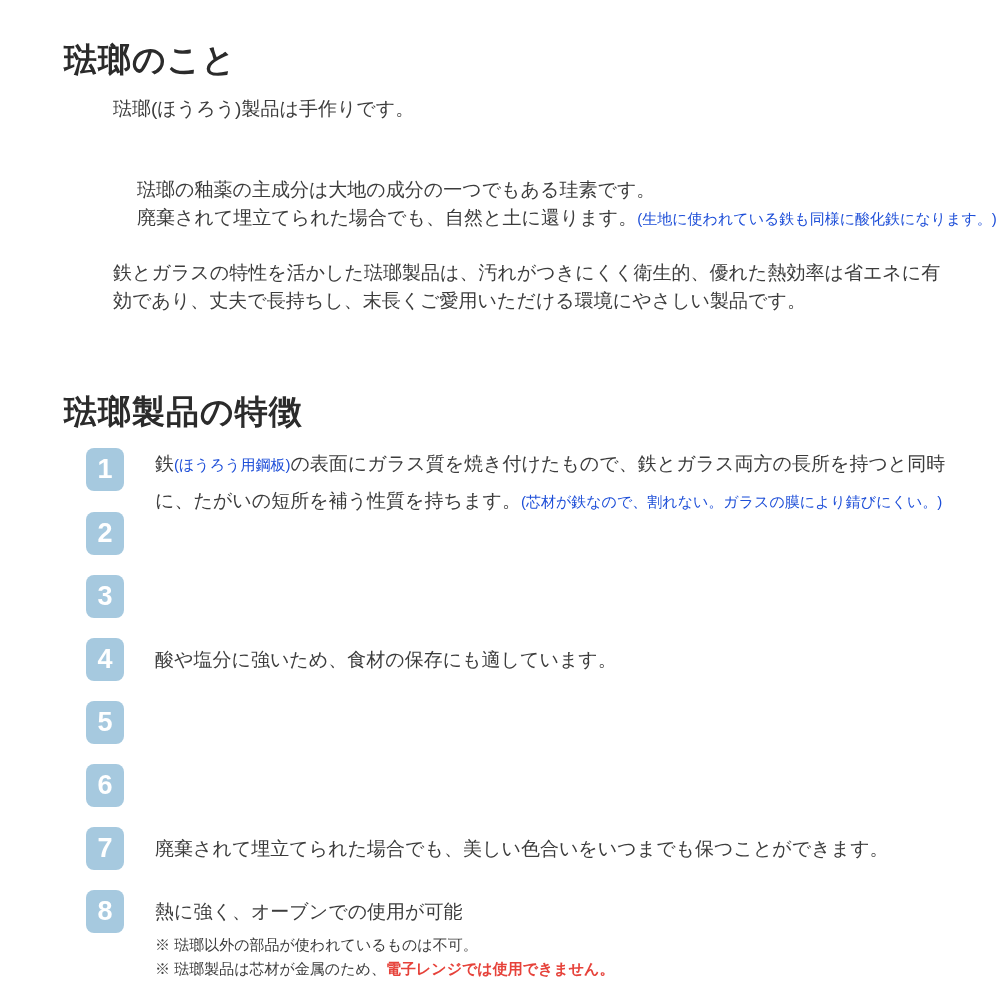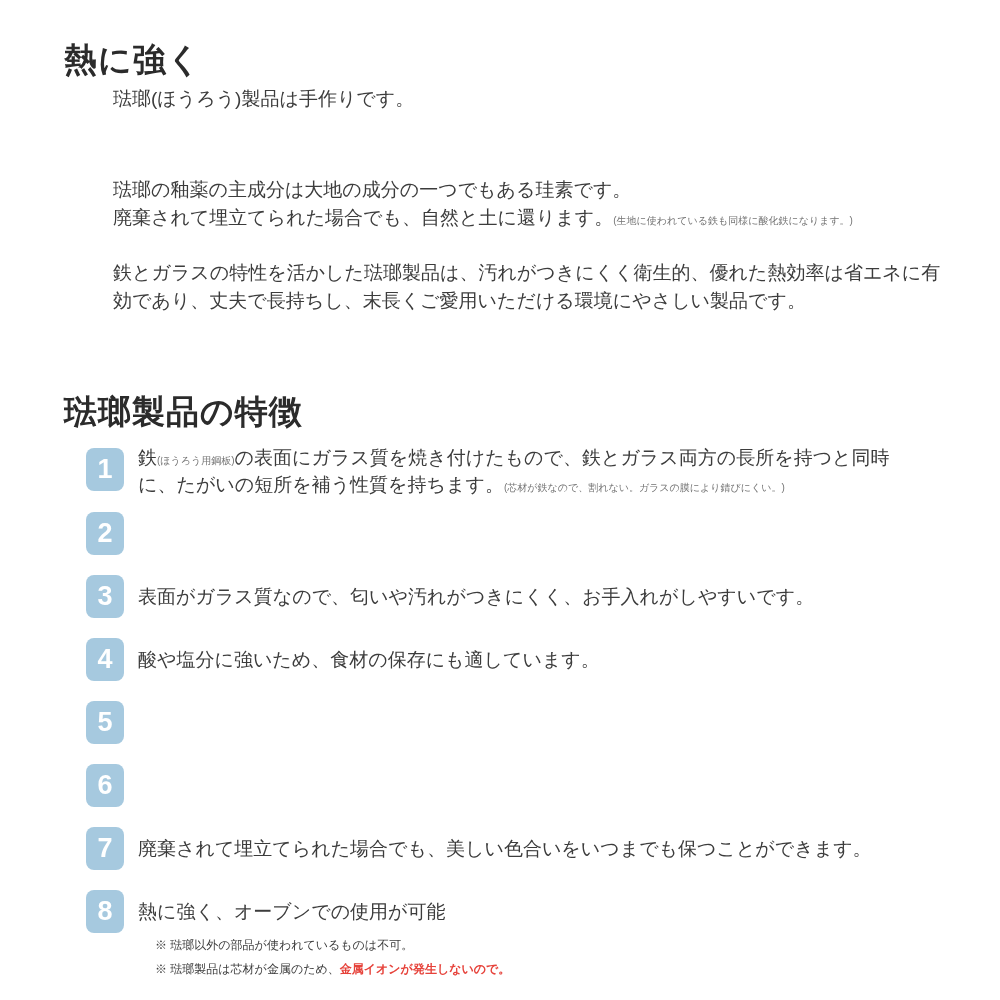--- a/index.html
+++ b/index.html
@@ -29,27 +29,27 @@
   #heading-features { top: 368px; }
 
   .para {
     position: absolute;
     left: 113px;
     font-size: 19px;
     line-height: 28px;
     color: #3c3c3c;
   }
   .para .line { white-space: nowrap; }
-  #para-handmade { top: 85px; }
-  #para-glaze { top: 176px; }
+  #para-handmade { top: 95px; }
+  #para-glaze { top: 176px; margin-left: 24px; }
   #para-eco { top: 259px; }
 
   .small-note {
-    font-size: 10px;
-    color: #737373;
+    font-size: 15px;
+    color: #1d4ed8;
   }
 
   .feature-row {
     position: absolute;
     left: 86px;
     display: flex;
     align-items: center;
   }
   .feature-row.multiline { align-items: flex-start; }
   .num-badge {
@@ -60,57 +60,57 @@
     background: #a6c9df;
     color: #ffffff;
     font-size: 27px;
     font-weight: 800;
     display: flex;
     align-items: center;
     justify-content: center;
     line-height: 1;
   }
   .feature-text {
-    margin-left: 14px;
+    margin-left: 31px;
     font-size: 19px;
-    line-height: 24px;
+    line-height: 36px;
     color: #3c3c3c;
     white-space: nowrap;
   }
   .feature-row.multiline .feature-text { margin-top: -2px; }
 
   #feature-1 { top: 448px; }
   #feature-2 { top: 512px; }
   #feature-3 { top: 575px; }
   #feature-4 { top: 638px; }
   #feature-5 { top: 701px; }
   #feature-6 { top: 764px; }
   #feature-7 { top: 827px; }
   #feature-8 { top: 890px; }
 
   .footnotes {
     position: absolute;
     left: 155px;
     top: 933px;
-    font-size: 12px;
+    font-size: 15px;
     line-height: 24px;
     color: #3c3c3c;
   }
   .footnotes .line { white-space: nowrap; }
   .alert-red {
     color: #e6423a;
     font-weight: bold;
   }
 </style>
 </head>
 <body>
 
 <div class="page">
 
-  <h1 class="heading" id="heading-about">熱に強く</h1>
+  <h1 class="heading" id="heading-about">琺瑯のこと</h1>
 
   <div class="para" id="para-handmade">
     <div class="line">琺瑯(ほうろう)製品は手作りです。</div>
   </div>
 
   <div class="para" id="para-glaze">
     <div class="line">琺瑯の釉薬の主成分は大地の成分の一つでもある珪素です。</div>
     <div class="line"><span>廃棄されて埋立てられた場合でも、自然と土に還ります。</span><span class="small-note">(生地に使われている鉄も同様に酸化鉄になります。)</span></div>
   </div>
 
@@ -128,21 +128,20 @@
       <div class="line"><span>に、たがいの短所を補う性質を持ちます。</span><span class="small-note">(芯材が鉄なので、割れない。ガラスの膜により錆びにくい。)</span></div>
     </div>
   </div>
 
   <div class="feature-row" id="feature-2">
     <div class="num-badge">2</div>
   </div>
 
   <div class="feature-row" id="feature-3">
     <div class="num-badge">3</div>
-    <div class="feature-text">表面がガラス質なので、匂いや汚れがつきにくく、お手入れがしやすいです。</div>
   </div>
 
   <div class="feature-row" id="feature-4">
     <div class="num-badge">4</div>
     <div class="feature-text">酸や塩分に強いため、食材の保存にも適しています。</div>
   </div>
 
   <div class="feature-row" id="feature-5">
     <div class="num-badge">5</div>
   </div>
@@ -156,16 +155,16 @@
     <div class="feature-text">廃棄されて埋立てられた場合でも、美しい色合いをいつまでも保つことができます。</div>
   </div>
 
   <div class="feature-row" id="feature-8">
     <div class="num-badge">8</div>
     <div class="feature-text">熱に強く、オーブンでの使用が可能</div>
   </div>
 
   <div class="footnotes">
     <div class="line">※ 琺瑯以外の部品が使われているものは不可。</div>
-    <div class="line"><span>※ 琺瑯製品は芯材が金属のため、</span><span class="alert-red">金属イオンが発生しないので。</span></div>
+    <div class="line"><span>※ 琺瑯製品は芯材が金属のため、</span><span class="alert-red">電子レンジでは使用できません。</span></div>
   </div>
 
 </div>
 
 </body></html>

